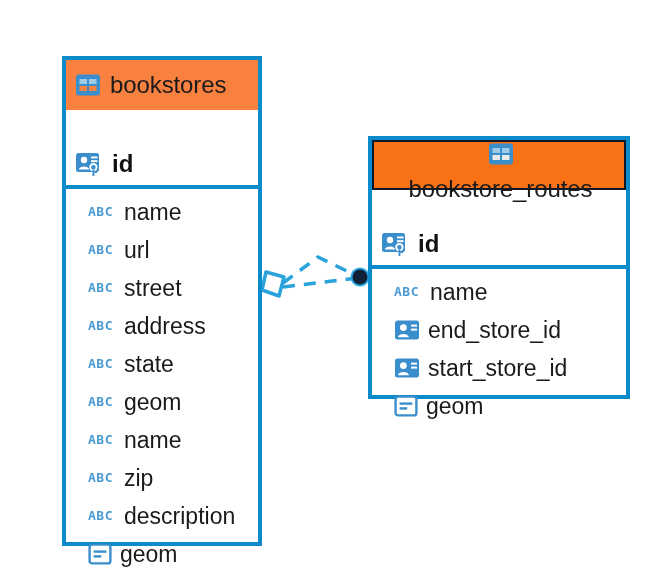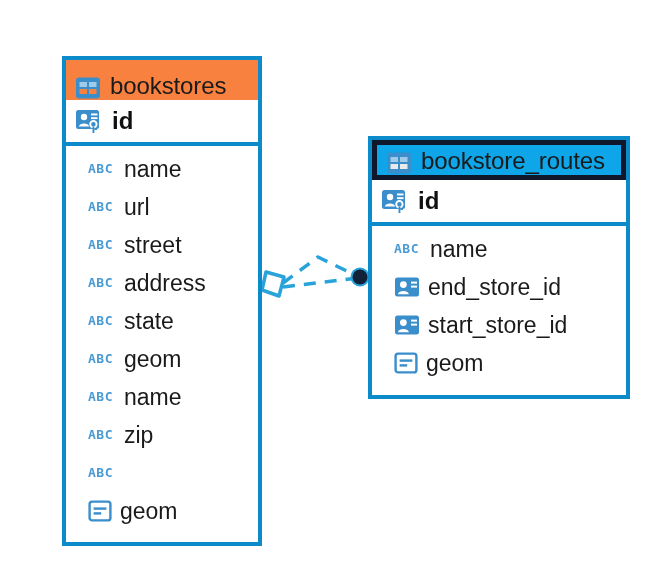--- a/index.html
+++ b/index.html
@@ -36,47 +36,49 @@
   #entity-bookstore-routes {
     left: 368px;
     top: 136px;
     width: 262px;
     height: 263px;
   }
 
   .entity-header {
     box-sizing: border-box;
     display: flex;
-    align-items: flex-end;
-    height: 40px;
+    align-items: center;
+    height: 50px;
     padding: 0 6px 0 9px;
     gap: 9px;
   }
   .entity-header.orange {
     background: #f9813f;
   }
   .entity-header.gray {
-    background: #0ea5e9;
-    border: 5px solid #0f172a;
+    background: #f97316;
+    border: 2px solid #0f172a;
+    flex-direction: column;
   }
   .entity-title {
     font-size: 24px;
     color: #1a1a1a;
     letter-spacing: -0.1px;
     white-space: nowrap;
   }
 
   .pk-row {
     box-sizing: border-box;
     display: flex;
     align-items: center;
     height: 46px;
     padding: 0 6px 0 9px;
     gap: 9px;
     border-bottom: 4px solid #0b8bc9;
+    margin-top: 33px;
   }
   .pk-label {
     font-size: 24px;
     font-weight: bold;
     color: #111111;
     white-space: nowrap;
   }
 
   .fields {
     padding: 4px 0 2px 12px;
@@ -218,20 +220,21 @@
         <span class="field-label">name</span>
       </div>
 
       <div class="field-row">
         <span class="icon-abc">ABC</span>
         <span class="field-label">zip</span>
       </div>
 
       <div class="field-row">
         <span class="icon-abc">ABC</span>
+        <span class="field-label">description</span>
       </div>
 
       <div class="field-row">
         <span class="icon icon-geom">
           <svg viewBox="0 0 24 24" width="24" height="24" xmlns="http://www.w3.org/2000/svg">
             <rect x="1.6" y="2.6" width="20.8" height="18.8" rx="2.5" fill="#ffffff" stroke="#3a8ecb" stroke-width="2.4"></rect>
             <rect x="5.6" y="8.4" width="12.8" height="2.4" fill="#3a8ecb"></rect>
             <rect x="5.6" y="13.2" width="7.6" height="2.4" fill="#3a8ecb"></rect>
           </svg>
         </span>

